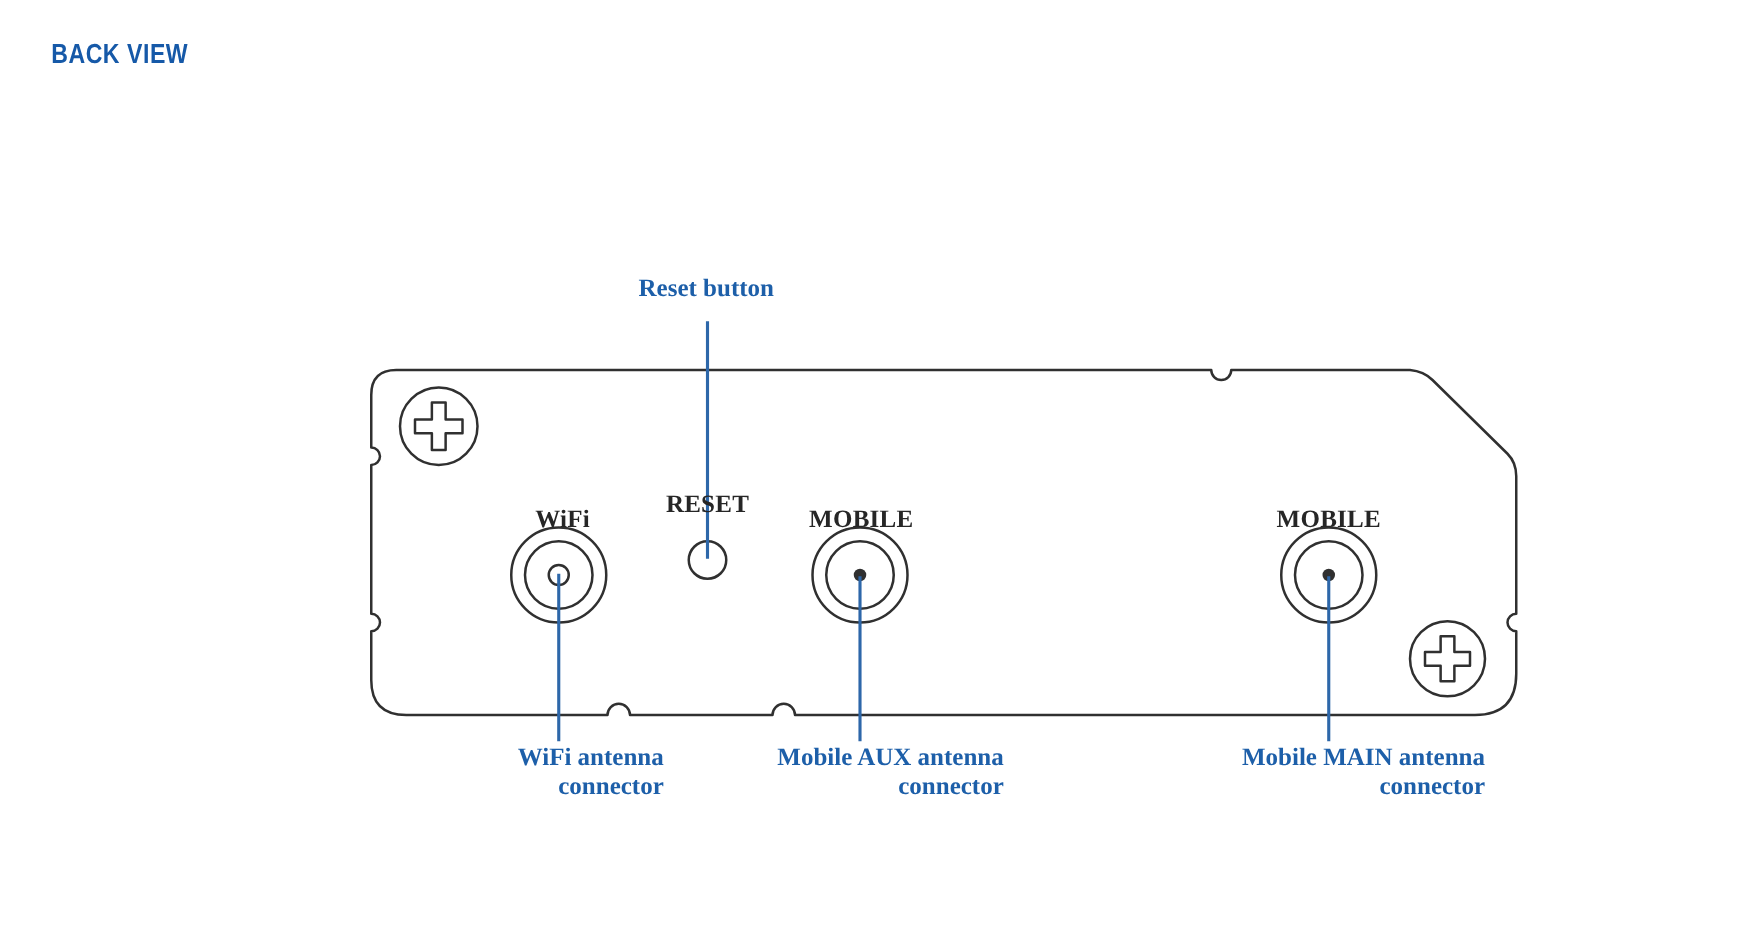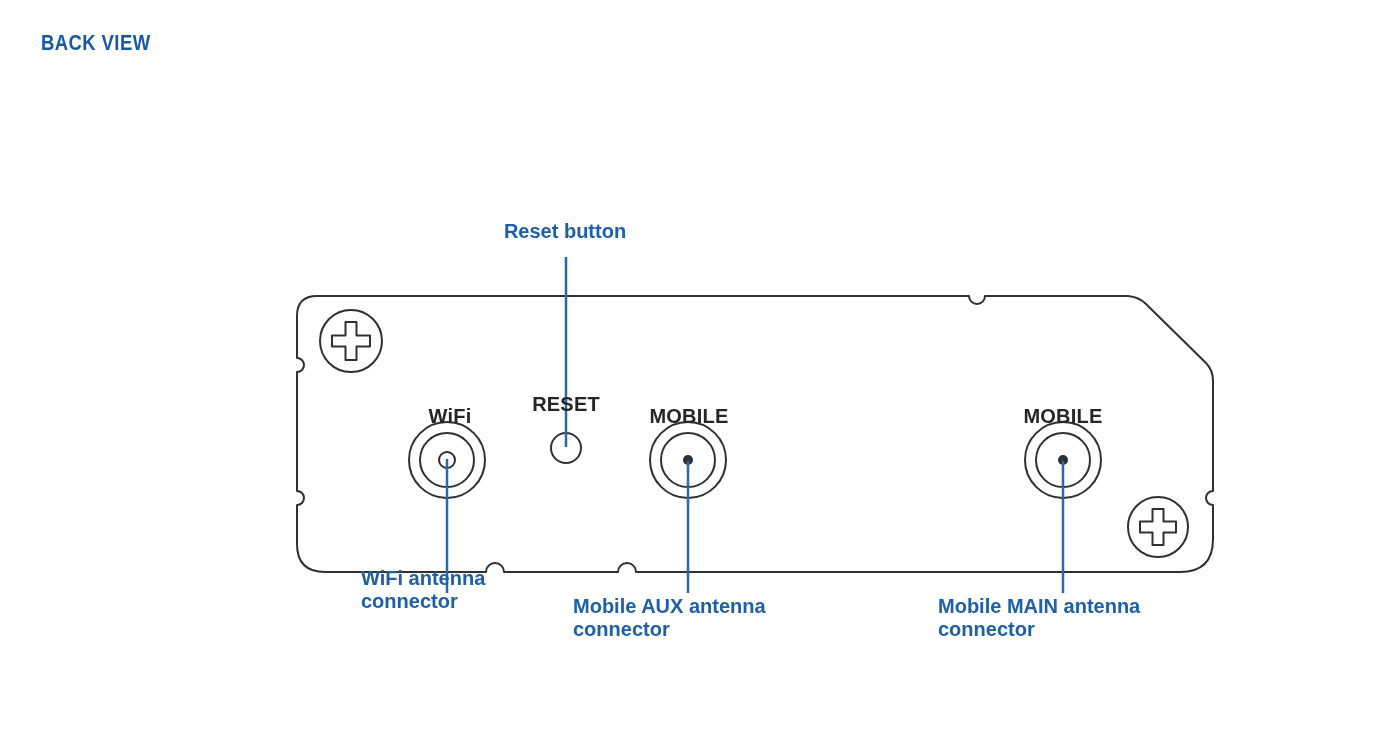--- a/index.html
+++ b/index.html
@@ -16,21 +16,21 @@
     font-family:"Liberation Sans", sans-serif;overflow:hidden;
   }
   .stage{position:relative;width:1400px;height:753px;}
   .drawing{position:absolute;left:0;top:0;width:1400px;height:753px;}
   .title{
     position:absolute;left:41px;top:30px;
     font-size:22px;font-weight:700;color:var(--accent-blue);
     transform:scaleX(0.84);transform-origin:0 0;letter-spacing:0.5px;
     white-space:nowrap;
   }
-  .label{position:absolute;transform:translate(-50%,-50%);text-align:left;}
+  .label{position:absolute;transform:translate(-50%,-50%);text-align:right;font-family:Liberation Serif, serif;}
   .port{
     font-size:20px;font-weight:700;color:var(--port-text);
     letter-spacing:0.2px;white-space:nowrap;margin-top:12px;
   }
   .callout{
     font-size:20px;font-weight:700;color:var(--callout-blue);line-height:23px;
   }
   .nowrap{white-space:nowrap;}
   .ln{fill:#ffffff;stroke:var(--outline);stroke-width:2;stroke-linejoin:round;}
   .dot{fill:var(--outline);stroke:none;}
@@ -101,17 +101,17 @@
       <line class="blue" x1="1063" y1="461" x2="1063" y2="593"></line>
     </g>
   </svg>
 
   <div class="label port" style="left:450px;top:404px">WiFi</div>
   <div class="label port" style="left:566px;top:392px">RESET</div>
   <div class="label port" style="left:689px;top:404px">MOBILE</div>
   <div class="label port" style="left:1063px;top:404px">MOBILE</div>
 
   <div class="label callout nowrap" style="left:565px;top:231px">Reset button</div>
-  <div class="label callout" style="left:446px;top:590px;width:170px">WiFi antenna connector</div>
+  <div class="label callout" style="left:446px;top:618px;width:170px">WiFi antenna connector</div>
   <div class="label callout" style="left:1063px;top:618px;width:250px">Mobile MAIN antenna connector</div>
   <div class="label callout" style="left:688px;top:618px;width:230px">Mobile AUX antenna connector</div>
 
 </div>
 
 </body></html>

